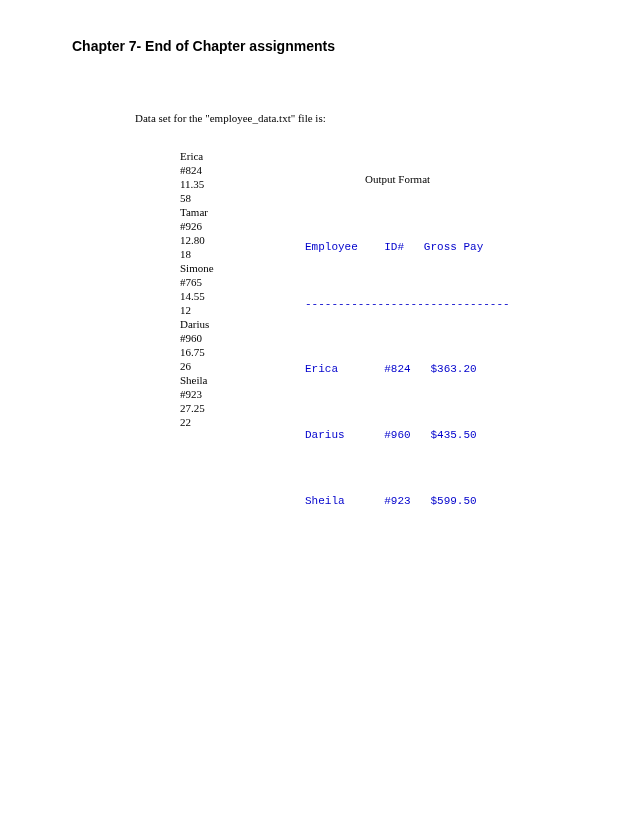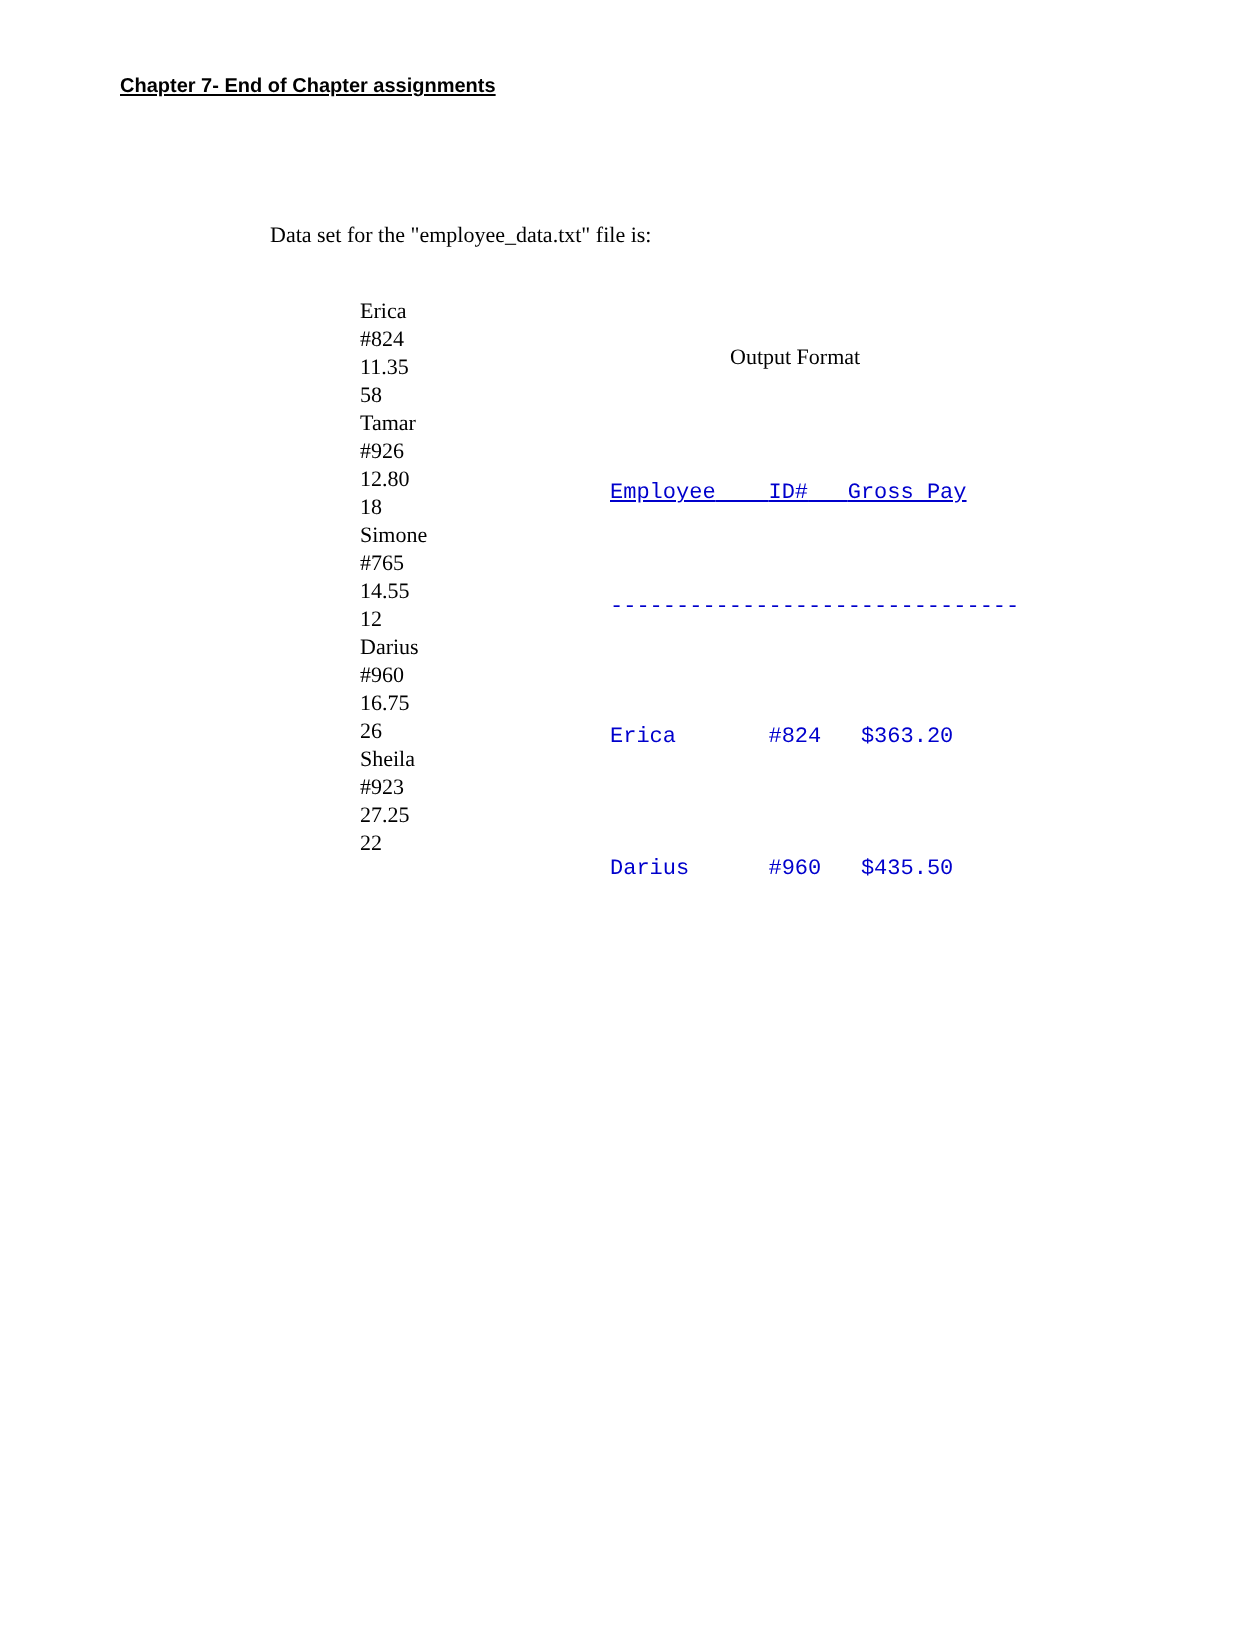--- a/index.html
+++ b/index.html
@@ -9,24 +9,23 @@
       height: 815px;
       background: white;
       font-family: Arial, Helvetica, sans-serif;
       font-size: 11px;
       color: #000;
       position: relative;
     }
     .page-title {
       position: absolute;
       top: 38px;
-      left: 60px;
+      left: 72px;
       font-weight: bold;
-      font-size: 10px;
-      text-decoration: underline;
+      font-size: 14px;
     }
     .subtitle {
       position: absolute;
       top: 112px;
       left: 135px;
       font-size: 11px;
       font-family: "Times New Roman", serif;
     }
     .data-list {
       position: absolute;
@@ -48,21 +47,20 @@
       top: 196px;
       left: 305px;
       color: #0000cc;
       font-family: "Courier New", monospace;
       font-size: 11px;
       line-height: 22px;
       white-space: pre;
     }
     .output-header {
       line-height: 14px;
-      text-decoration: underline;
     }
     .divider {
       line-height: 12px;
       margin-bottom: 4px;
     }
   </style>
 </head>
 <body>
 
 <div class="page-title">Chapter 7- End of Chapter assignments</div>
@@ -91,13 +89,14 @@
   <div>22</div>
 </div>
 
 <div class="output-title">Output Format</div>
 
 <div class="output-table">
   <div class="output-header"><span>Employee</span>    <span>ID#</span>   <span>Gross Pay</span></div>
   <div class="divider">-------------------------------</div>
   <div><span>Erica</span>       <span>#824</span>   <span>$363.20</span></div>
   <div><span>Darius</span>      <span>#960</span>   <span>$435.50</span></div>
+  <div><span>Sheila</span>      <span>#923</span>   <span>$599.50</span></div>
 </div>
 
 </body></html>

